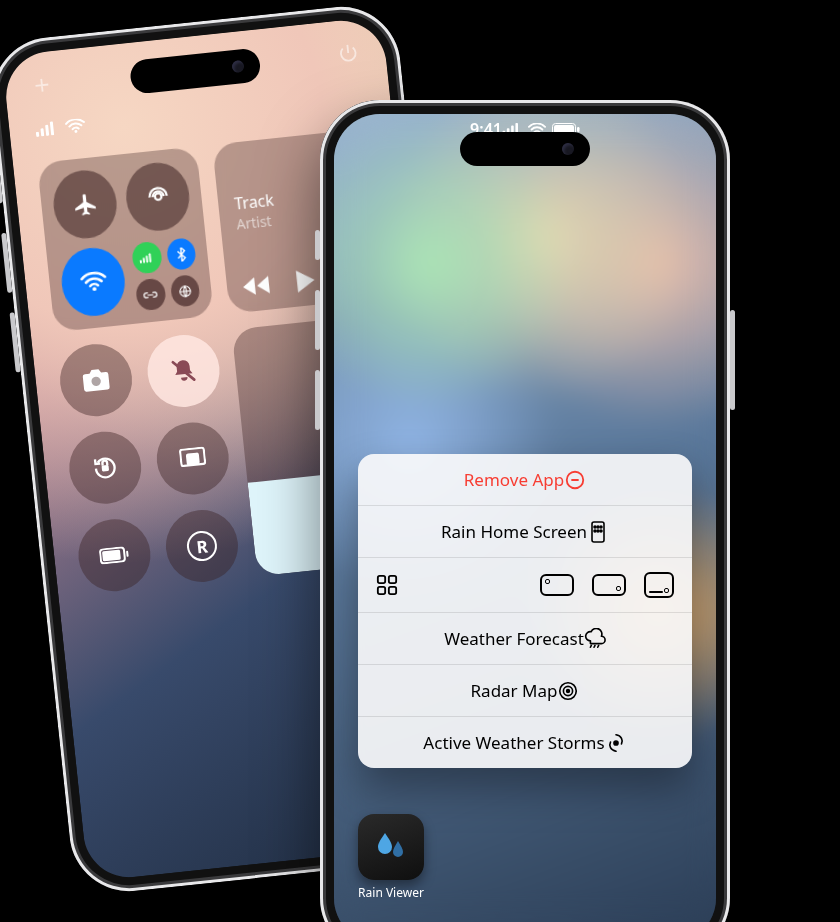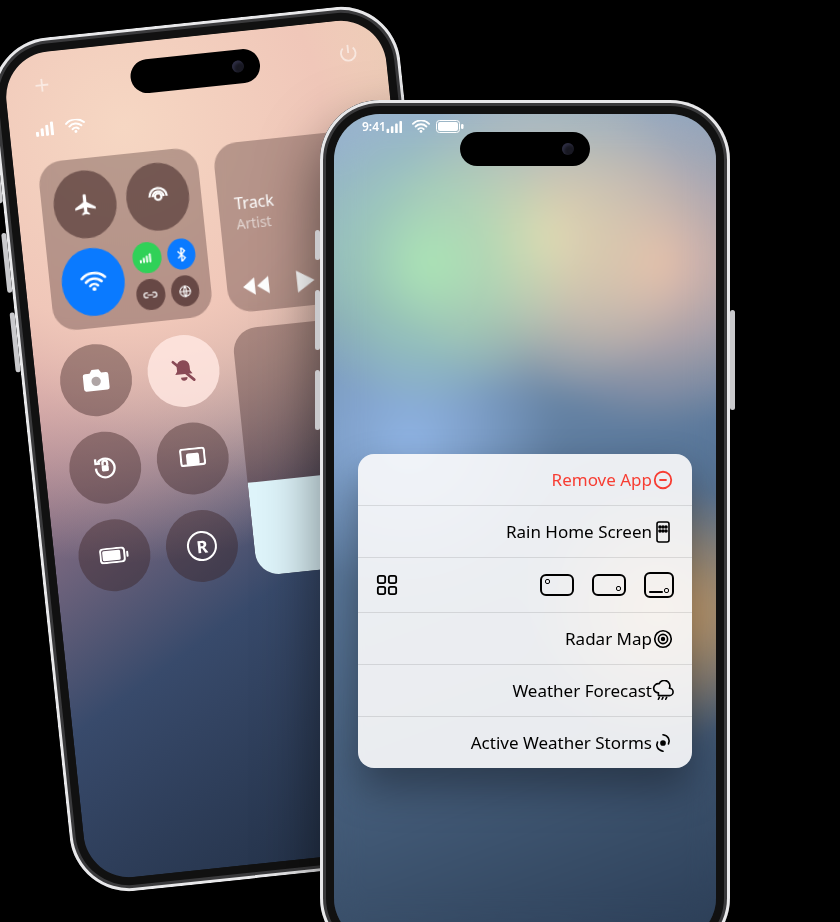--- a/index.html
+++ b/index.html
@@ -199,41 +199,41 @@
     filter: saturate(.95);
   }
   #phone-b .screen::before{
     content:"";position:absolute;inset:0;
     background:rgba(255,255,255,0);
     backdrop-filter: blur(14px);
   }
 
   .status-b{
     position:absolute;top:4px;left:0;right:0;
-    display:flex;justify-content:flex-start;align-items:center;
+    display:flex;justify-content:center;align-items:center;
     padding:0 28px;
-    color:#fff;font-weight:600;font-size:12px;
+    color:#fff;font-weight:600;font-size:16px;
     z-index:40;
   }
   .status-b .right{display:flex;align-items:center;gap:6px}
 
   .ctx-menu{
     position:absolute;
     left:24px; right:24px;
     top:340px;
     background:rgba(248,248,250,.92);
     border-radius:16px;
     overflow:hidden;
     color:#000;
     font-size:17px;
     box-shadow:0 20px 40px rgba(0,0,0,.35);
     z-index:30;
   }
   .ctx-row{
-    display:flex;align-items:center;justify-content:flex-end;
+    display:flex;align-items:center;justify-content:center;
     padding:14px 18px;
     border-bottom:1px solid rgba(0,0,0,.10);
   }
   .ctx-row:last-child{border-bottom:none}
   .ctx-row.danger{color:#ff3b30}
   .ctx-row .ic{width:22px;height:22px;display:flex;align-items:center;justify-content:center}
   .ctx-row.widgets{gap:18px;justify-content:flex-start}
   .widget-shape{
     border:2px solid #000;border-radius:6px;
   }
@@ -529,44 +529,55 @@
           </span>
         <span class="widget-shape w-2x1b" style="position:relative">
             <span style="position:absolute;right:3px;bottom:3px;width:5px;height:5px;border:1.5px solid #000;border-radius:2px"></span>
           </span>
         <span class="widget-shape w-2x2" style="position:relative">
             <span style="position:absolute;left:3px;bottom:3px;width:14px;height:2px;background:#000;border-radius:1px"></span>
             <span style="position:absolute;right:3px;bottom:3px;width:5px;height:5px;border:1.5px solid #000;border-radius:2px"></span>
           </span>
       </div>
       <div class="ctx-row">
+        <span>Weather Forecast</span>
+        <span class="ic">
+            <svg width="24" height="22" viewBox="0 0 24 22" fill="none" stroke="#000" stroke-width="1.8">
+              <path d="M7 13a5 5 0 1 1 .8-9.9A6 6 0 0 1 19 8a4 4 0 0 1 0 8H7z" stroke-linejoin="round"></path>
+              <path d="M8 18l-1 2M12 18l-1 2M16 18l-1 2" stroke-linecap="round"></path>
+            </svg>
+          </span>
+      </div>
+      <div class="ctx-row">
         <span>Radar Map</span>
         <span class="ic">
             <svg width="22" height="22" viewBox="0 0 24 24" fill="none" stroke="#000" stroke-width="1.8">
               <circle cx="12" cy="12" r="9"></circle>
               <circle cx="12" cy="12" r="5"></circle>
               <circle cx="12" cy="12" r="1.5" fill="#000"></circle>
             </svg>
           </span>
       </div>
       <div class="ctx-row">
-        <span>Weather Forecast</span>
-        <span class="ic">
-            <svg width="24" height="22" viewBox="0 0 24 22" fill="none" stroke="#000" stroke-width="1.8">
-              <path d="M7 13a5 5 0 1 1 .8-9.9A6 6 0 0 1 19 8a4 4 0 0 1 0 8H7z" stroke-linejoin="round"></path>
-              <path d="M8 18l-1 2M12 18l-1 2M16 18l-1 2" stroke-linecap="round"></path>
-            </svg>
-          </span>
-      </div>
-      <div class="ctx-row">
         <span>Active Weather Storms</span>
         <span class="ic">
             <svg width="22" height="22" viewBox="0 0 24 24" fill="none" stroke="#000" stroke-width="1.8">
               <path d="M12 3c6 1 8 6 6 10M12 21c-6-1-8-6-6-10" stroke-linecap="round"></path>
               <circle cx="12" cy="12" r="2.2" fill="#000"></circle>
             </svg>
           </span>
       </div>
     </div>
 
+    <div class="app-icon">
+      <div class="ico">
+        <span class="svgw">
+            <svg width="40" height="40" viewBox="0 0 40 40">
+              <path d="M14 6c-4 6-7 10-7 14a7 7 0 0 0 14 0c0-4-3-8-7-14z" fill="#4aa7e8"></path>
+              <path d="M27 14c-3 5-5 8-5 11a5 5 0 0 0 10 0c0-3-2-6-5-11z" fill="#2d6fa8"></path>
+            </svg>
+          </span>
+      </div>
+      <div>Rain Viewer</div>
+    </div>
 
   </div>
 </div>
 
 </body></html>

